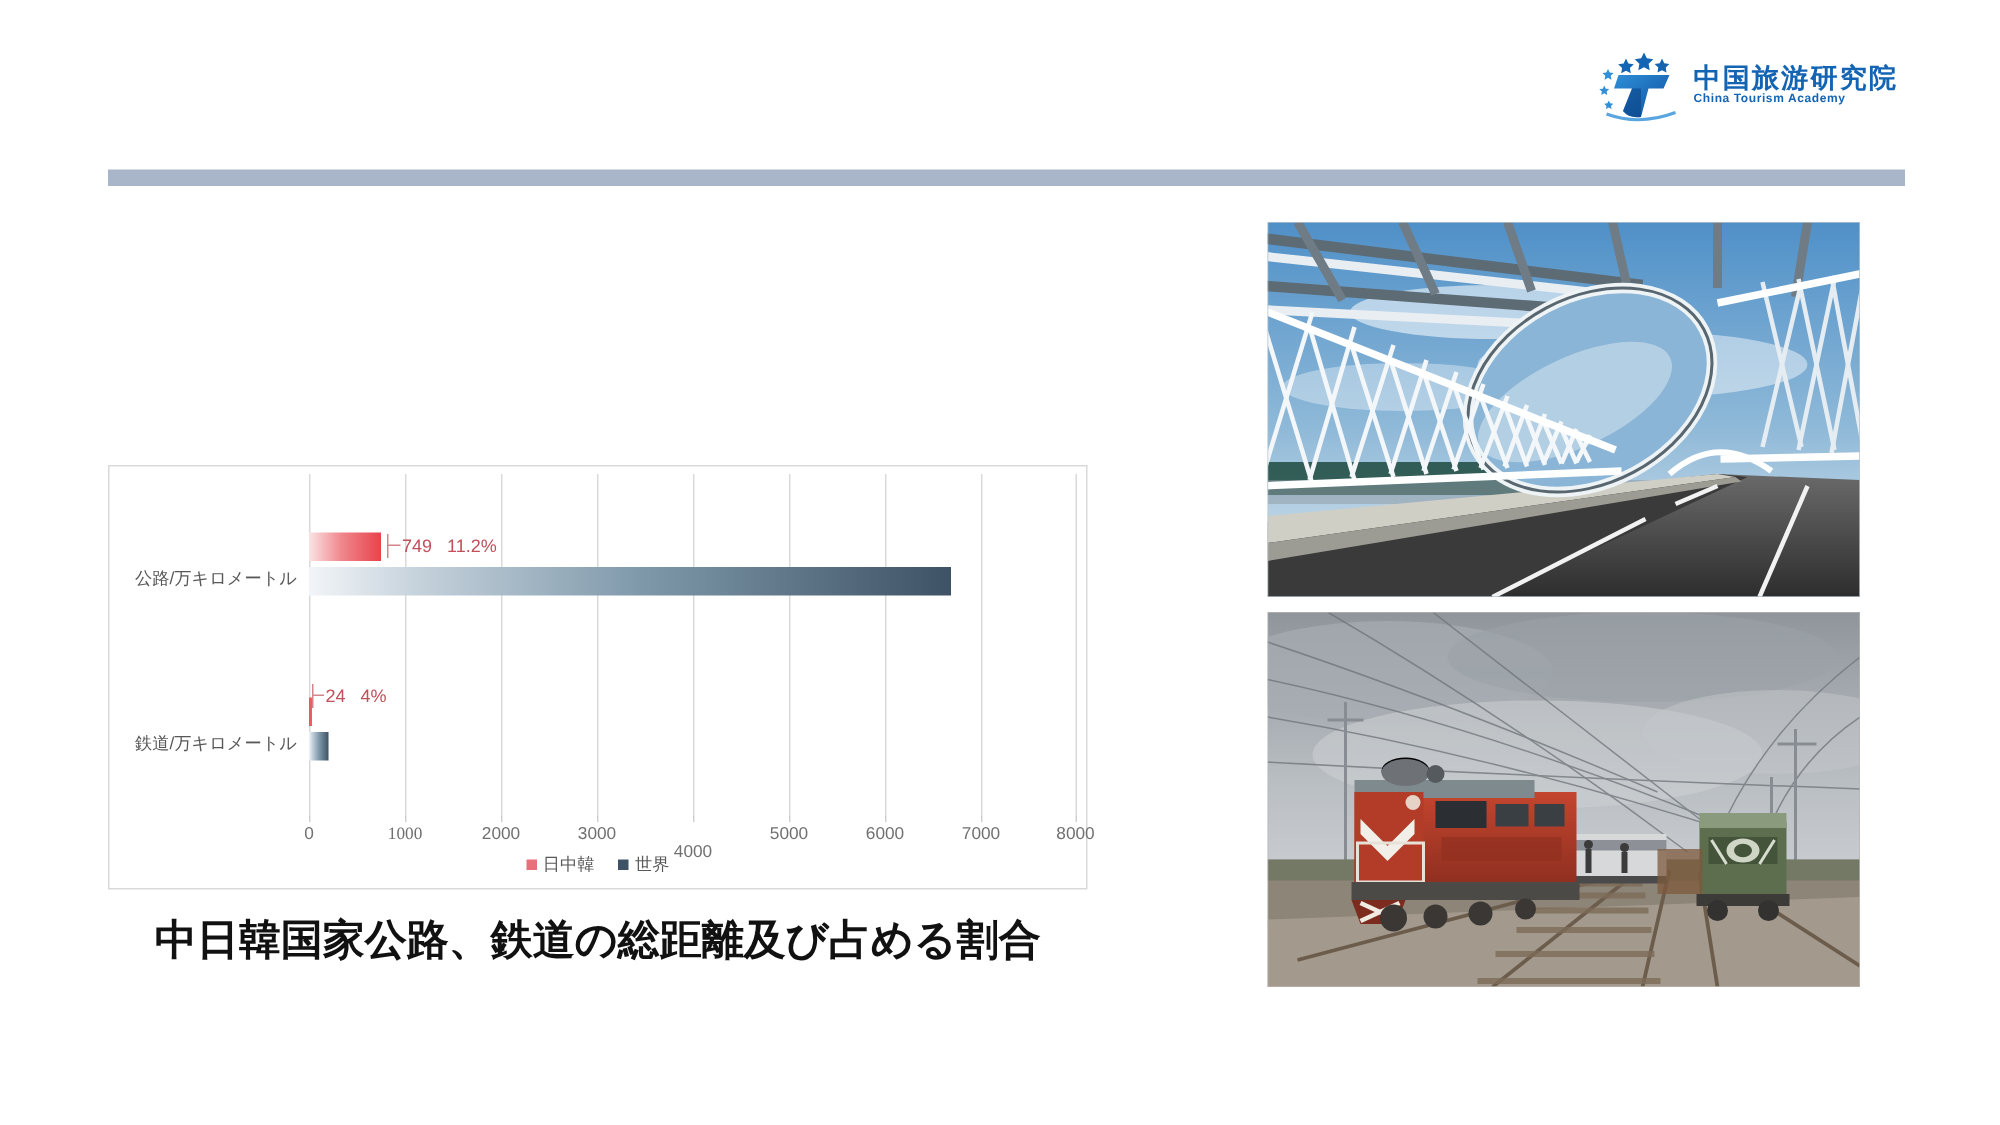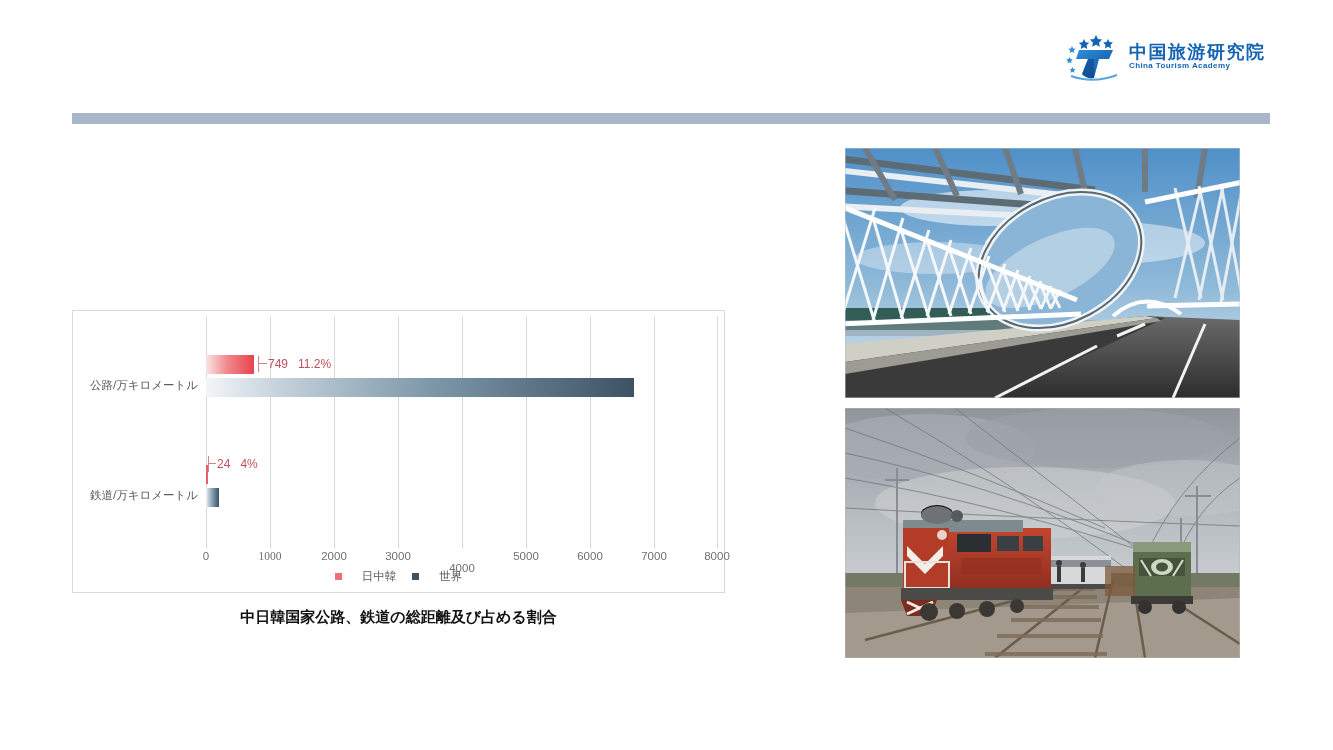--- a/index.html
+++ b/index.html
@@ -191,35 +191,35 @@
     display: flex;
     justify-content: center;
     align-items: center;
     gap: 16px;
     font-size: 11.5px;
     color: #595959;
   }
   .legend-item {
     display: flex;
     align-items: center;
-    gap: 20px;
+    gap: 4px;
   }
   .legend-swatch {
     width: 7px;
     height: 7px;
     display: inline-block;
   }
 
   .chart-caption {
     position: absolute;
     left: 72px;
     top: 608px;
     width: 653px;
     text-align: center;
-    font-size: 15px;
+    font-size: 28px;
     font-weight: bold;
     color: #111111;
   }
 
   
   .photo {
     position: absolute;
     overflow: hidden;
     background: #cfd6dc;
   }

